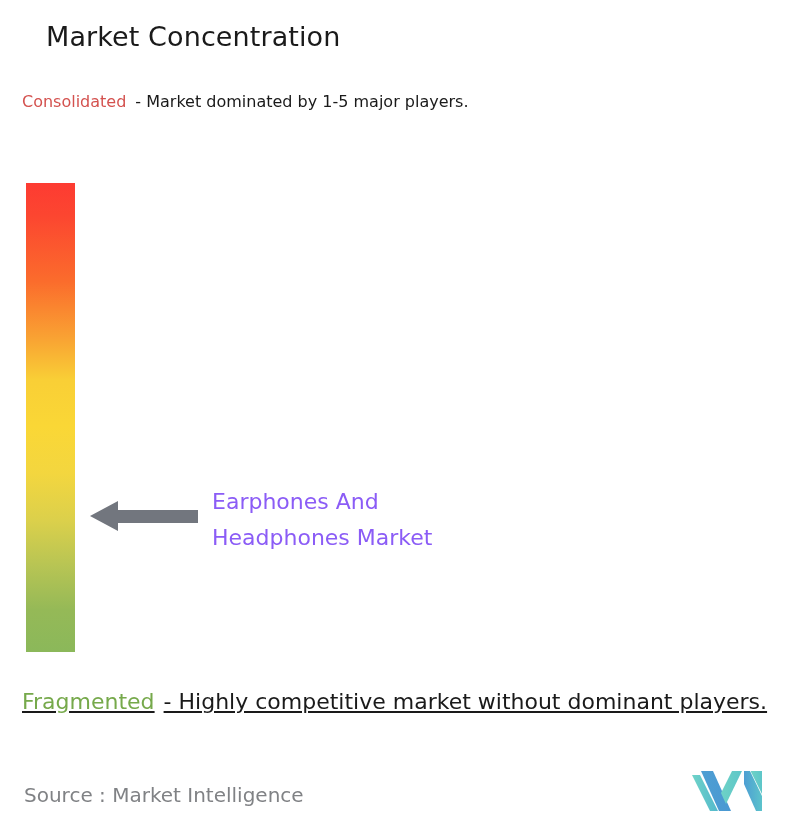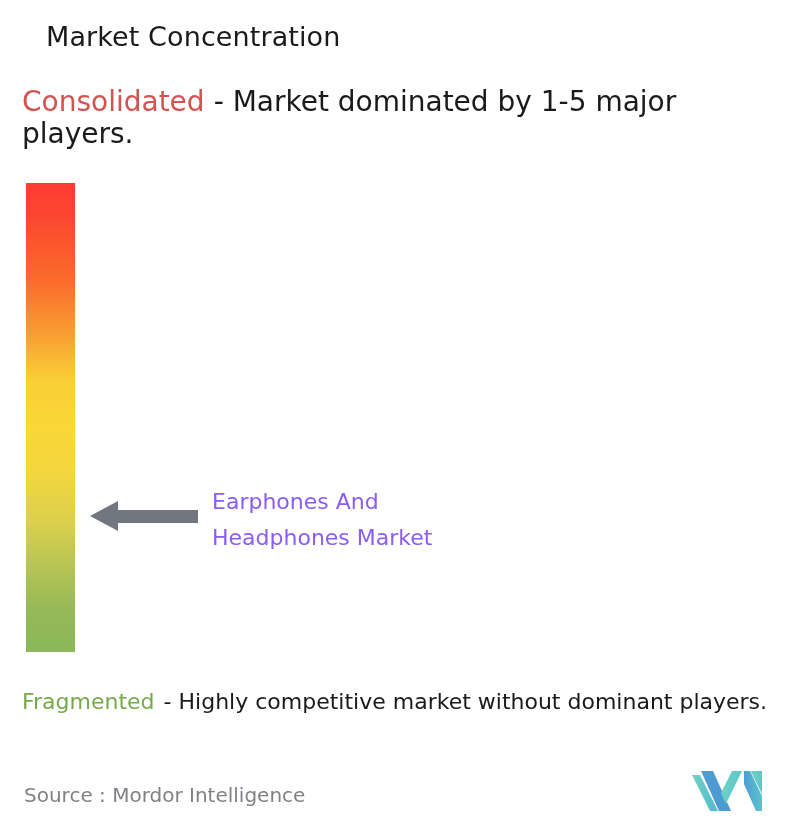--- a/index.html
+++ b/index.html
@@ -35,32 +35,33 @@
     white-space: nowrap;
     margin-left: 24px;
   }
 
   
   .caption-top {
     position: absolute;
     left: 22px;
     top: 86px;
     width: 742px;
-    font-size: 28px;
+    font-size: 16px;
     line-height: 32px;
     color: #1a1a1a;
   }
   .caption-bottom {
     position: absolute;
     left: 22px;
     top: 686px;
     width: 762px;
     font-size: 22px;
     line-height: 32px;
     color: #1a1a1a;
+    text-decoration: underline;
   }
   .kw-consolidated {
     color: #d4524f;
   }
   .kw-fragmented {
     color: #76a94b;
   }
   .kw-gap {
     display: inline-block;
     width: 9px;
@@ -156,21 +157,21 @@
     </svg>
   </div>
 
   <div class="pointer-label">Earphones And
 Headphones Market</div>
 
   <div class="caption-bottom">
     <span class="kw-fragmented" style="color: rgb(118, 169, 75);">Fragmented</span><span class="kw-gap"></span><span>- Highly competitive market without dominant players.</span>
   </div>
 
-  <div class="source">Source :  Mordor Intelligence</div>
+  <div class="source">Source :  Market Intelligence</div>
 
   <div class="logo">
     <svg viewBox="0 0 70 44" aria-hidden="true">
       <defs>
         <linearGradient id="g1" x1="0" y1="0" x2="1" y2="0">
           <stop offset="0" stop-color="#6fd3c8"></stop>
           <stop offset="1" stop-color="#54b9cc"></stop>
         </linearGradient>
         <linearGradient id="g2" x1="0" y1="0" x2="1" y2="0">
           <stop offset="0" stop-color="#4e9fd3"></stop>

